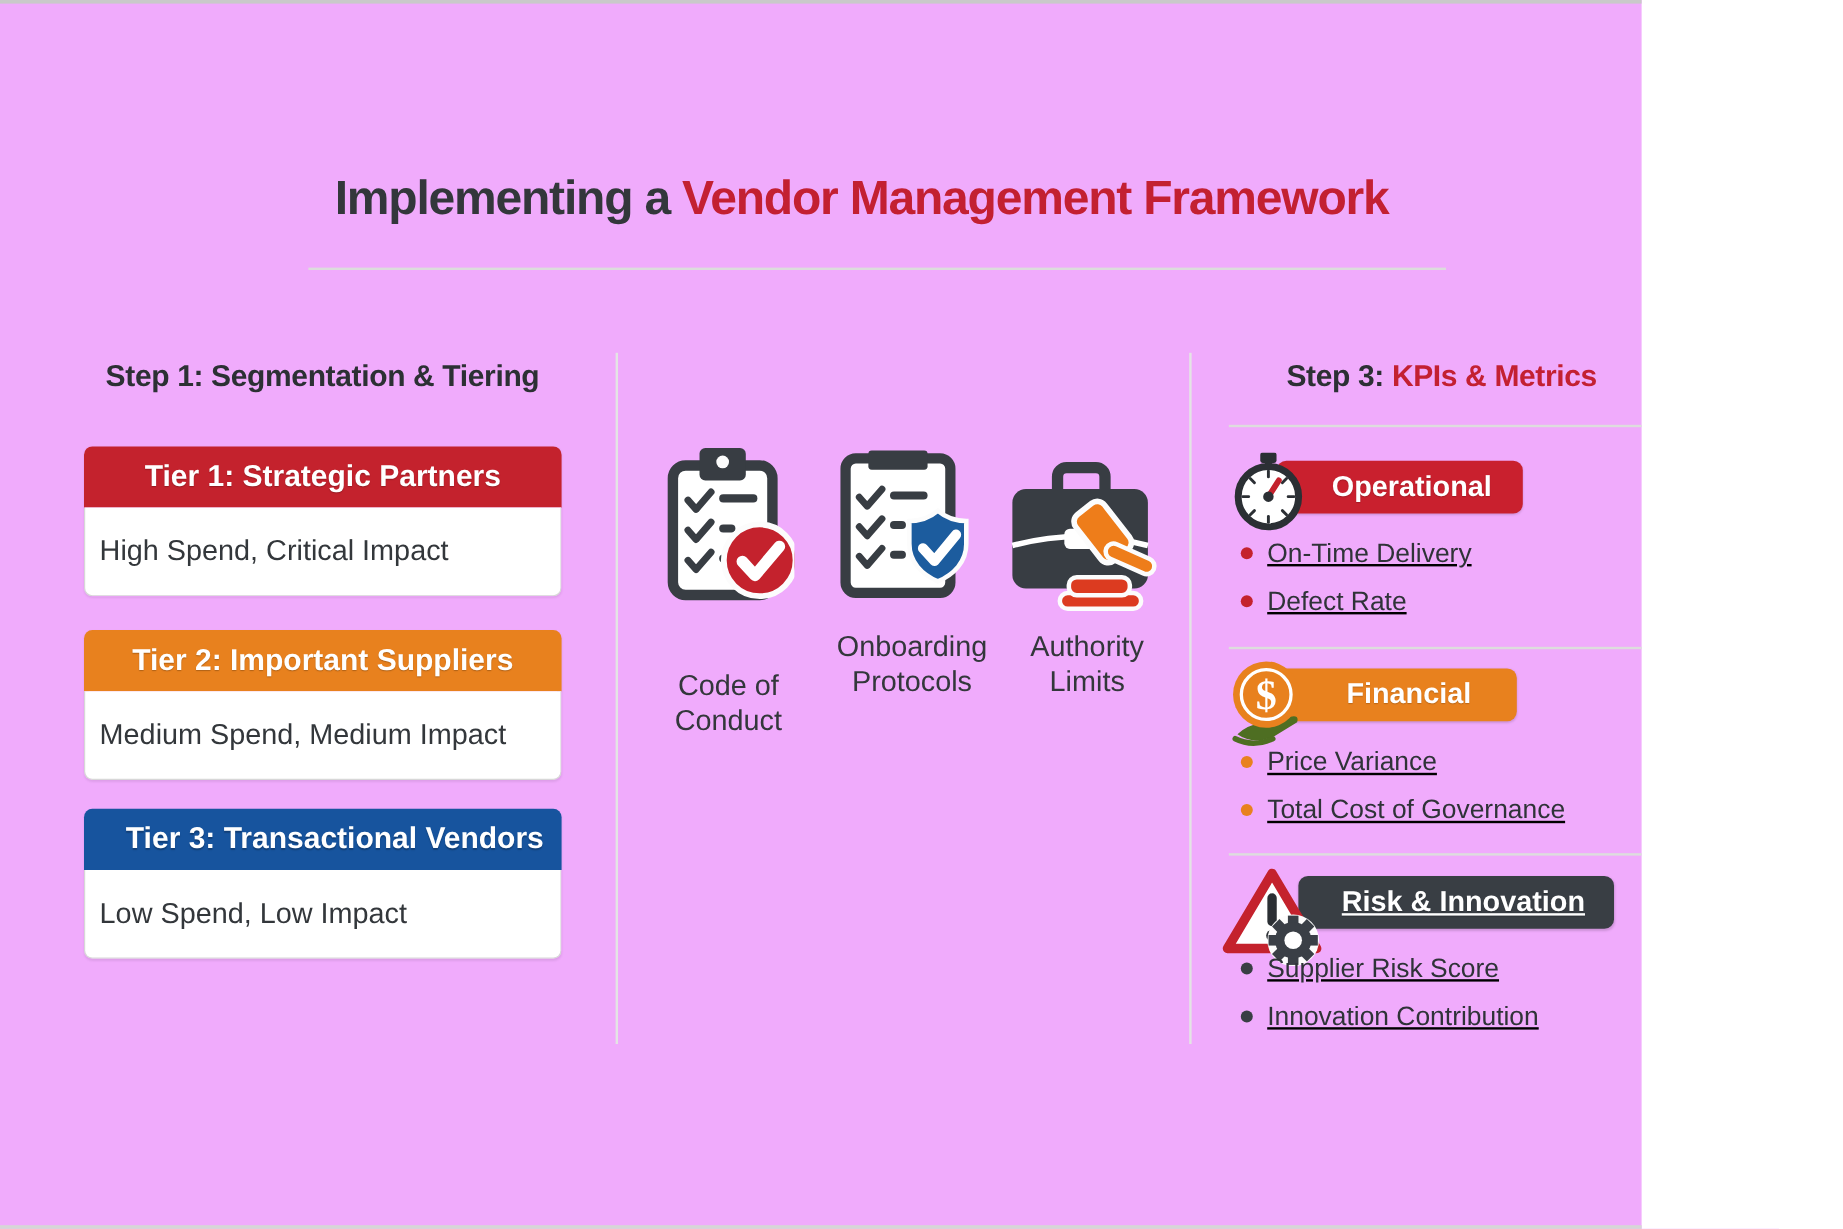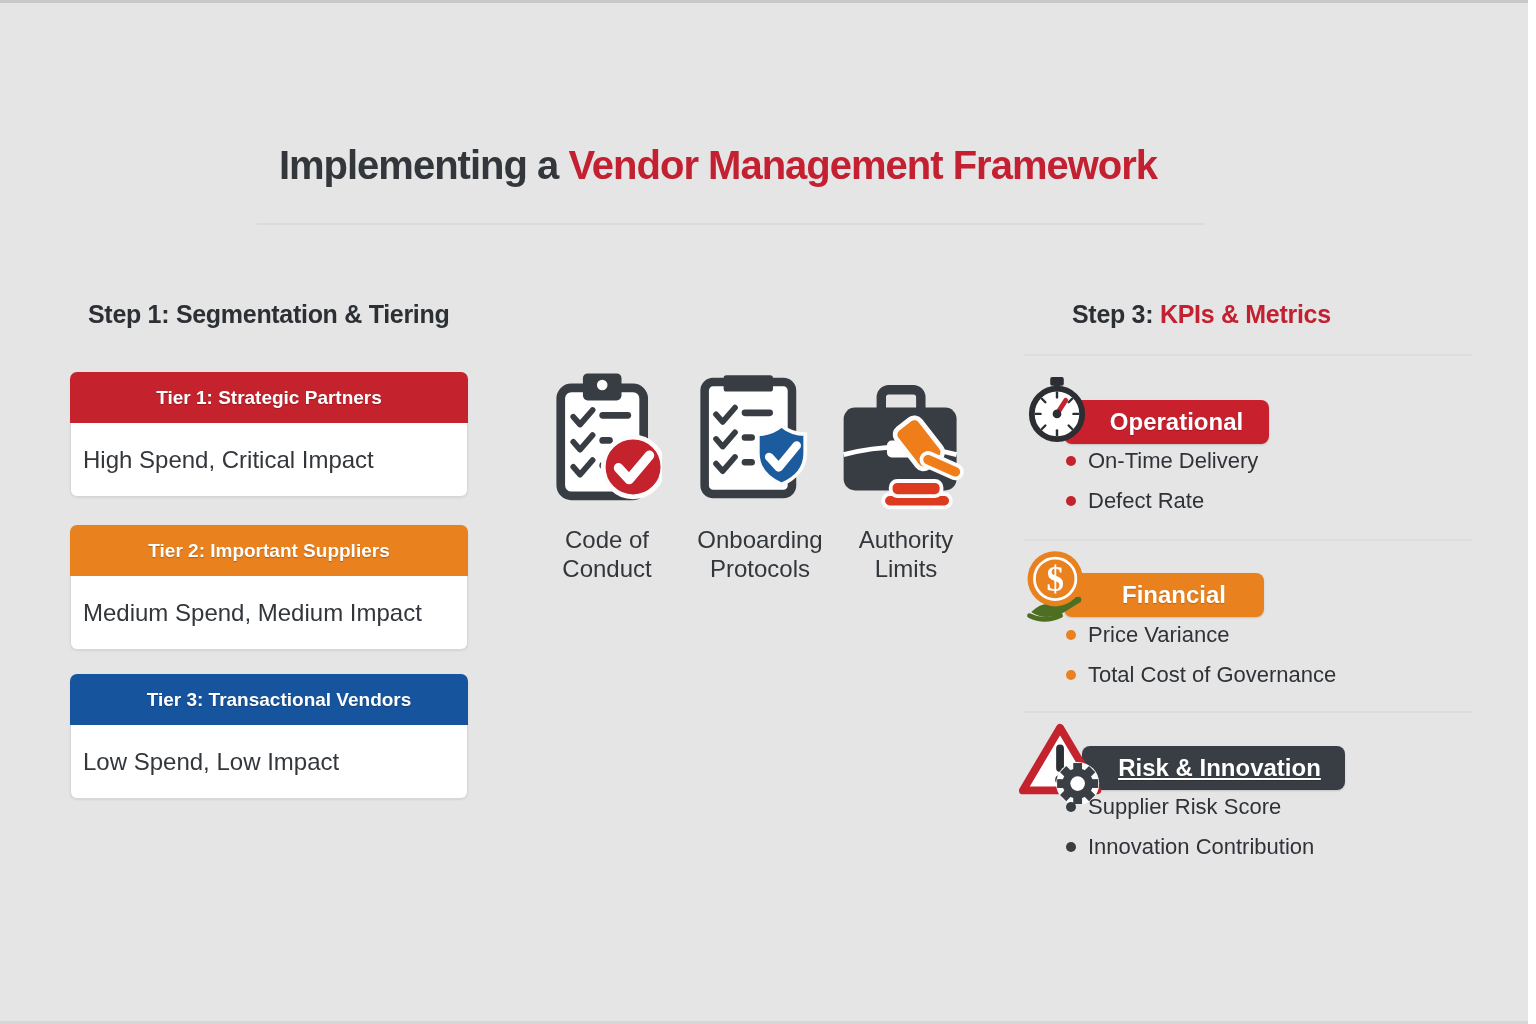--- a/index.html
+++ b/index.html
@@ -1,20 +1,20 @@
 <!DOCTYPE html>
 <html><head>
 <meta charset="utf-8">
 <style>
   * { margin:0; padding:0; box-sizing:border-box; }
   html,body { width:1536px; height:1024px; }
   body { font-family:"Liberation Sans", sans-serif; background:#fff; }
   .canvas {
-    position:relative; width:1528px; height:1024px; overflow:hidden;
-    background:#e5e5e5;
+    position:relative; width:1368px; height:1024px; overflow:hidden;
+    background:#f0abfc;
     border-top:3px solid #c9c9c9; border-bottom:3px solid #d6d6d6;
   }
   
   .title {
     position:absolute; left:110px; top:140px; width:1216px;
     text-align:center; font-size:40px; font-weight:700; letter-spacing:-1px;
     color:#33373b; white-space:nowrap;
   }
   .title .hl { color:#c32032; }
   .title-rule {
@@ -29,21 +29,21 @@
   .step-heading {
     position:absolute; top:297px; font-size:25px; font-weight:700;
     color:#2c3034; letter-spacing:-0.3px; white-space:nowrap;
   }
   .step-heading .hl { color:#c32032; }
   
   .tier-card { position:absolute; left:70px; width:398px; border-radius:7px;
     box-shadow:0 1px 2px rgba(0,0,0,0.08); }
   .tier-head {
     height:51px; border-radius:7px 7px 0 0; color:#fff; font-weight:700;
-    font-size:19px; display:flex; align-items:center; justify-content:center;
+    font-size:25px; display:flex; align-items:center; justify-content:center;
     text-shadow:0 1px 1px rgba(0,0,0,0.25); white-space:nowrap;
   }
   .tier-head.red { background:#c4222d; }
   .tier-head.orange { background:#e8811e; }
   .tier-head.blue { background:#17549e;padding-left:20px; }
   .tier-body {
     background:#ffffff; border:1px solid #d7d7d7; border-top:none;
     border-radius:0 0 7px 7px; height:74px; display:flex; align-items:center;
     padding-left:12px; font-size:24px; color:#33373b; white-space:nowrap;
   }
@@ -55,27 +55,26 @@
   }
   
   .kpi-rule { position:absolute; left:1024px; width:448px; height:2px; background:#ddd; }
   .kpi-badge {
     position:absolute; left:1064px; height:44px; border-radius:8px;
     display:flex; align-items:center; justify-content:center;
     padding-left:30px; padding-right:10px;
     color:#fff; font-size:24px; font-weight:700; white-space:nowrap;
     text-shadow:0 1px 1px rgba(0,0,0,0.2);
     box-shadow:0 1px 2px rgba(0,0,0,0.15);
-    margin-top:16px;
   }
   .kpi-badge.red { background:#c9202e; }
   .kpi-badge.orange { background:#e8811e; }
   .kpi-badge.dark { background:#393e44; padding-left:22px; }
   .kpi-icon { position:absolute; }
-  .kpi-list { position:absolute; left:1060px; list-style:none; }
+  .kpi-list { position:absolute; left:1028px; list-style:none;text-decoration:underline; }
   .kpi-list li {
     position:relative; padding-left:28px; font-size:22px; color:#2f3338;
     line-height:40px; white-space:nowrap;
   }
   .kpi-list li .dot {
     position:absolute; left:6px; top:15px; width:10px; height:10px; border-radius:50%;
   }
   .kpi-list.red-dots .dot { background:#c4222d; }
   .kpi-list.orange-dots .dot { background:#e8811e; }
   .kpi-list.dark-dots .dot { background:#393e44; }
@@ -156,21 +155,21 @@
       <rect x="52" y="61" width="27" height="18" rx="5" fill="#ffffff"></rect>
       <rect x="48" y="118" width="72" height="14" rx="7" fill="#dc3b20" stroke="#fcfcfc" stroke-width="4"></rect>
       <rect x="56" y="104" width="54" height="16" rx="7" fill="#dc3b20" stroke="#fcfcfc" stroke-width="4"></rect>
       <g fill="#ee7d1a">
         <rect x="70" y="38" width="32" height="52" rx="8" transform="rotate(-38 86 64)" stroke="#fcfcfc" stroke-width="5"></rect>
         <rect x="92" y="72" width="46" height="14" rx="7" transform="rotate(24 92 72)" stroke="#fcfcfc" stroke-width="4"></rect>
       </g>
     </svg>
   </div>
 
-  <div class="gov-label" style="left:547px; width:120px;">Code of Conduct</div>
+  <div class="gov-label" style="left:547px; width:120px;margin-top:32px;">Code of Conduct</div>
   <div class="gov-label" style="left:690px; width:140px;">Onboarding Protocols</div>
   <div class="gov-label" style="left:846px; width:120px;">Authority Limits</div>
 
   <div class="step-heading" style="left:1072px;"><span>Step 3: </span><span class="hl">KPIs &amp; Metrics</span></div>
 
   <div class="kpi-rule" style="top:351px;"></div>
 
   <div class="kpi-badge red" style="top:381px; width:205px;">Operational</div>
   <div class="kpi-icon" style="left:1026px; top:374px;">
     <svg width="62" height="66" viewBox="0 0 64 68">

